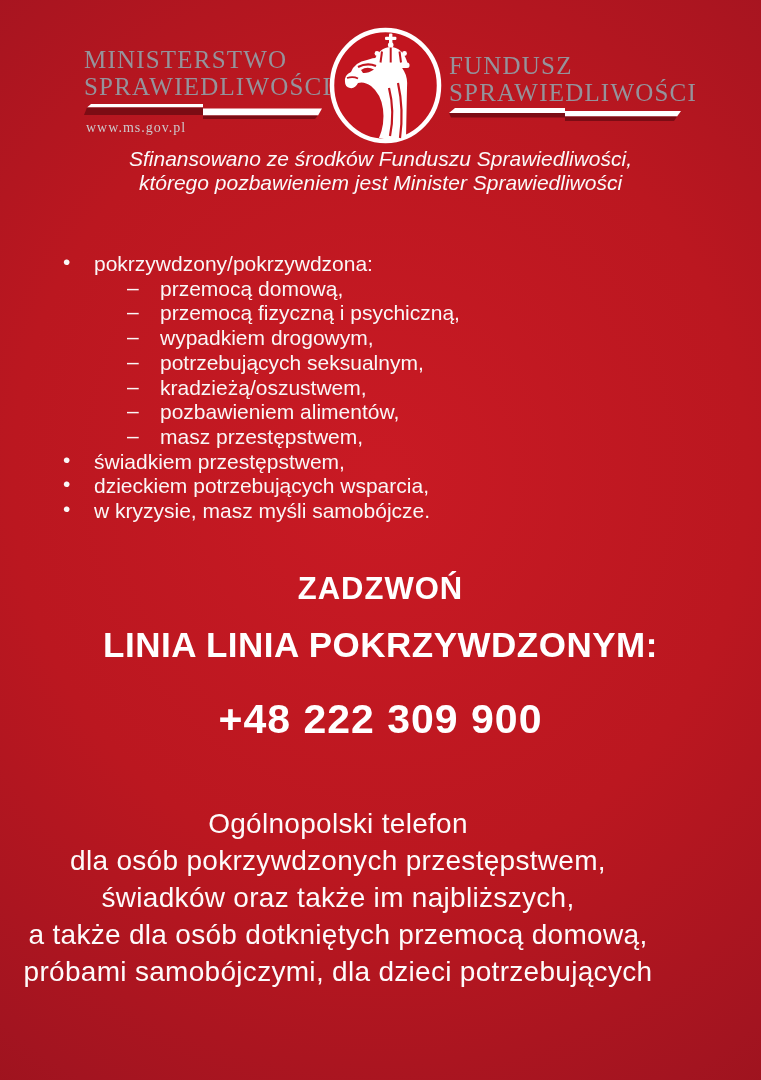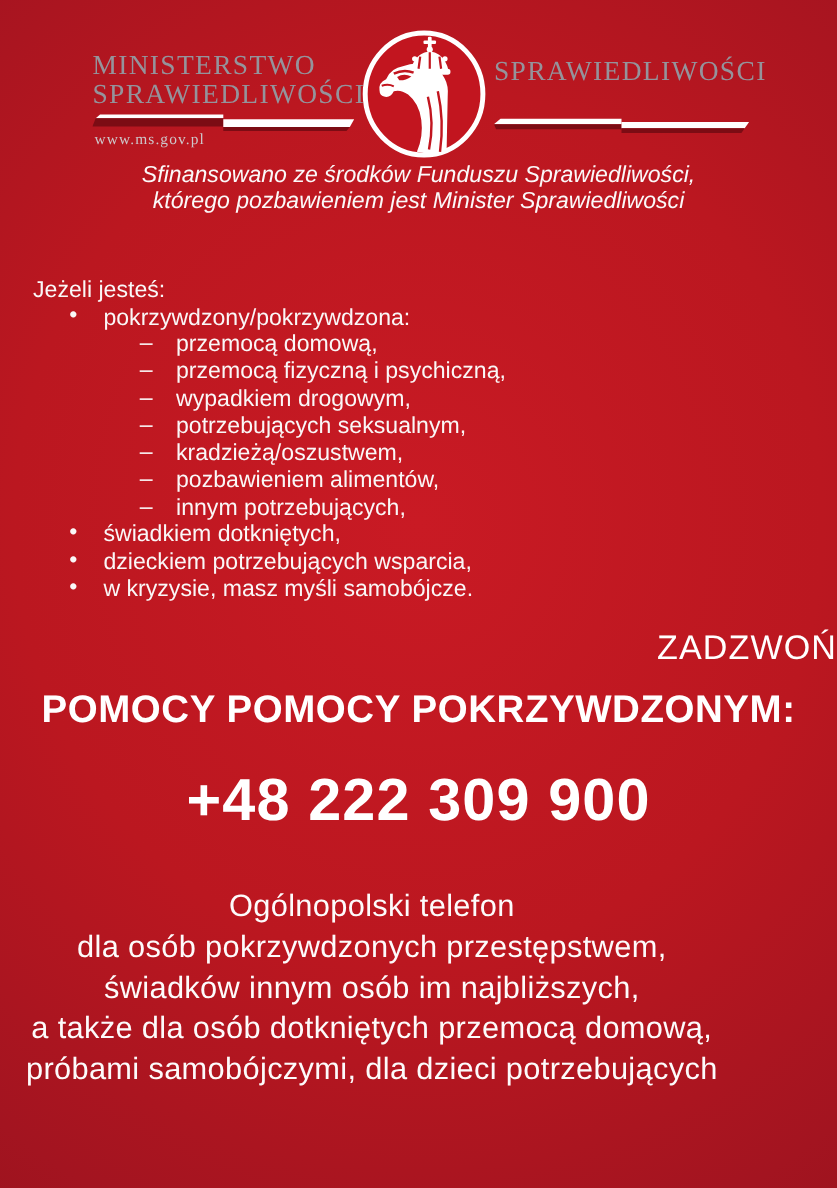--- a/index.html
+++ b/index.html
@@ -29,26 +29,26 @@
   }
   
   .conditions{position:absolute;left:30px;top:252px;width:700px;font-size:21px;line-height:24.7px;color:#faf7f7;}
   .row{position:relative;}
   .b-marker{position:absolute;left:33px;top:-2px;}
   .b-text{display:block;padding-left:64px;}
   .s-marker{position:absolute;left:97px;top:-1px;}
   .s-text{display:block;padding-left:130px;}
   .intro-text{display:block;}
   
-  .zadzwon{position:absolute;left:0;top:571px;width:761px;text-align:right;
-    font-size:31px;font-weight:normal;letter-spacing:1px;}
+  .zadzwon{position:absolute;left:0;top:571px;width:761px;text-align:center;
+    font-size:31px;font-weight:bold;letter-spacing:1px;}
   .linia{position:absolute;left:0;top:625px;width:761px;text-align:center;
     font-size:35px;font-weight:bold;letter-spacing:0.5px;}
   .phone{position:absolute;left:0;top:696px;width:761px;text-align:center;
-    font-size:54px;font-weight:bold;letter-spacing:1px;}
+    font-size:41px;font-weight:bold;letter-spacing:1px;}
   
   .footer-par{position:absolute;left:0;top:805px;width:676px;text-align:center;
     font-size:28px;line-height:37px;letter-spacing:0.3px;color:#fdfbfb;}
 </style>
 </head>
 <body>
 
 <div class="poster">
 
   <div>
@@ -89,42 +89,40 @@
           <path stroke-width="2.2" d="M31,41 Q40,36.5 49,40"></path>
           <path stroke-width="1.8" d="M20,52 Q26,50 31,52.5"></path>
           <path stroke-width="2.2" d="M62,62 Q68,85 63,110"></path>
           <path stroke-width="2.2" d="M71,57 Q77,84 73,112"></path>
         </g>
         <path fill="#c2151f" d="M34,44 Q40,40 47,43.5 Q41,47.5 36,47 Z"></path>
       </svg>
     </div>
 
     <div class="fund-block logo-name">
+      <div>FUNDUSZ</div>
       <div>SPRAWIEDLIWOŚCI</div>
     </div>
 
     <div class="fund-ribbon">
       <svg width="232" height="17" viewBox="0 0 232 17">
         <polygon points="6,1 116,1 116,6 0,6" fill="#ffffff"></polygon>
         <polygon points="0,6 116,6 116,10.5 2,10.5" fill="#7c0c14"></polygon>
         <polygon points="116,4 232,4 228,9.5 116,9.5" fill="#ffffff"></polygon>
         <polygon points="116,9.5 228,9.5 225,14 116,14" fill="#7c0c14"></polygon>
       </svg>
     </div>
   </div>
 
   <div class="credit">
     <div>Sfinansowano ze środków Funduszu Sprawiedliwości,</div>
     <div>którego pozbawieniem jest Minister Sprawiedliwości</div>
   </div>
 
   <div class="conditions">
-    <div class="row">
-      <span class="intro-text">Jeżeli jesteś:</span>
-    </div>
 
     <div class="row">
       <span class="b-marker">•</span>
       <span class="b-text">pokrzywdzony/pokrzywdzona:</span>
     </div>
     <div class="row">
       <span class="s-marker">–</span>
       <span class="s-text">przemocą domową,</span>
     </div>
     <div class="row">
@@ -142,42 +140,42 @@
     <div class="row">
       <span class="s-marker">–</span>
       <span class="s-text">kradzieżą/oszustwem,</span>
     </div>
     <div class="row">
       <span class="s-marker">–</span>
       <span class="s-text">pozbawieniem alimentów,</span>
     </div>
     <div class="row">
       <span class="s-marker">–</span>
-      <span class="s-text">innym potrzebujących,</span>
+      <span class="s-text">masz przestępstwem,</span>
     </div>
 
     <div class="row">
       <span class="b-marker">•</span>
-      <span class="b-text">świadkiem dotkniętych,</span>
+      <span class="b-text">świadkiem przestępstwem,</span>
     </div>
     <div class="row">
       <span class="b-marker">•</span>
       <span class="b-text">dzieckiem potrzebujących wsparcia,</span>
     </div>
     <div class="row">
       <span class="b-marker">•</span>
       <span class="b-text">w kryzysie, masz myśli samobójcze.</span>
     </div>
   </div>
 
   <div class="zadzwon">ZADZWOŃ</div>
-  <div class="linia">POMOCY POMOCY POKRZYWDZONYM:</div>
+  <div class="linia">LINIA LINIA POKRZYWDZONYM:</div>
   <div class="phone">+48 222 309 900</div>
 
   <div class="footer-par">
     <div>Ogólnopolski telefon</div>
     <div>dla osób pokrzywdzonych przestępstwem,</div>
-    <div>świadków innym osób im najbliższych,</div>
+    <div>świadków oraz także im najbliższych,</div>
     <div>a także dla osób dotkniętych przemocą domową,</div>
     <div>próbami samobójczymi, dla dzieci potrzebujących</div>
   </div>
 
 </div>
 
 </body></html>

